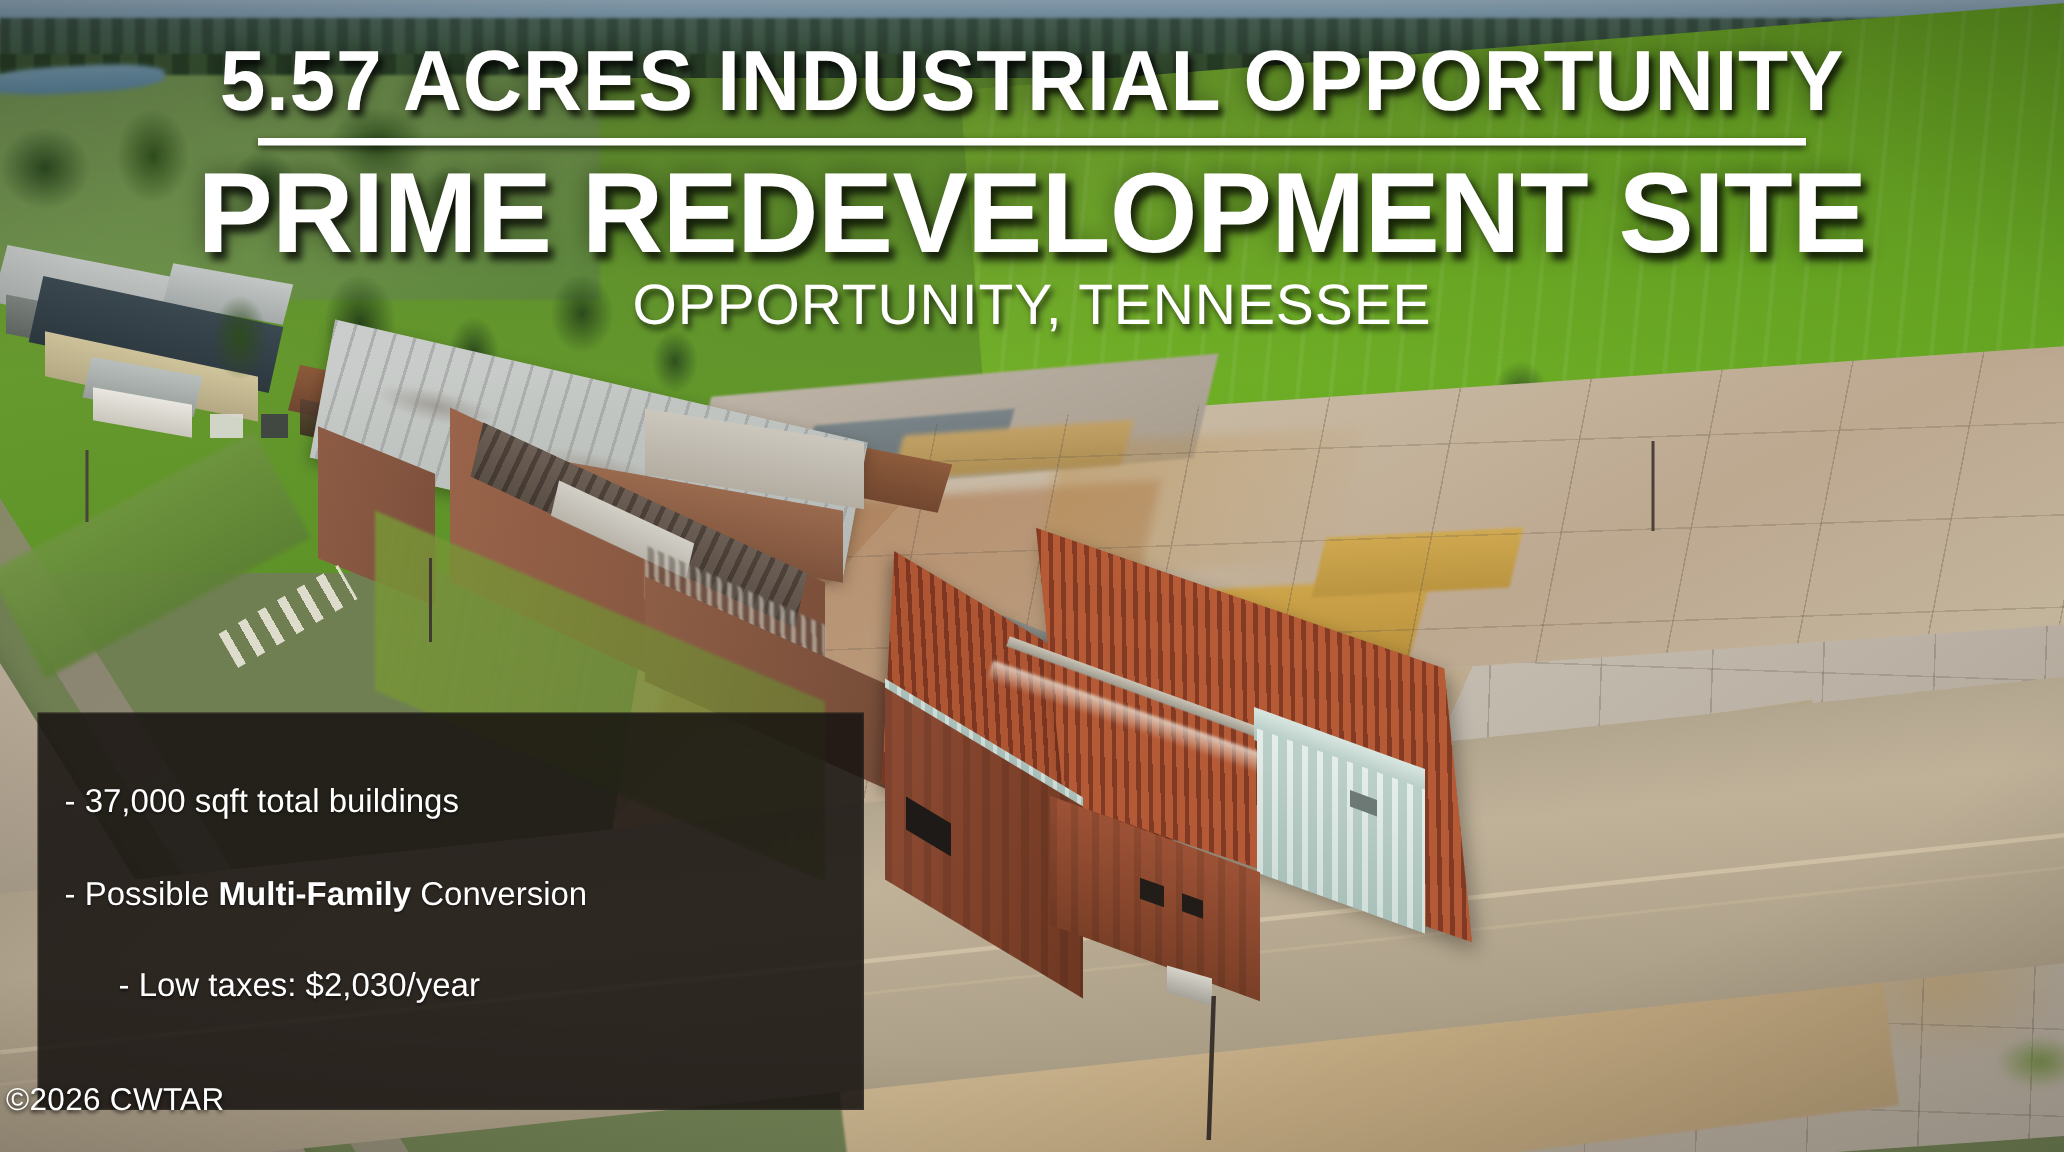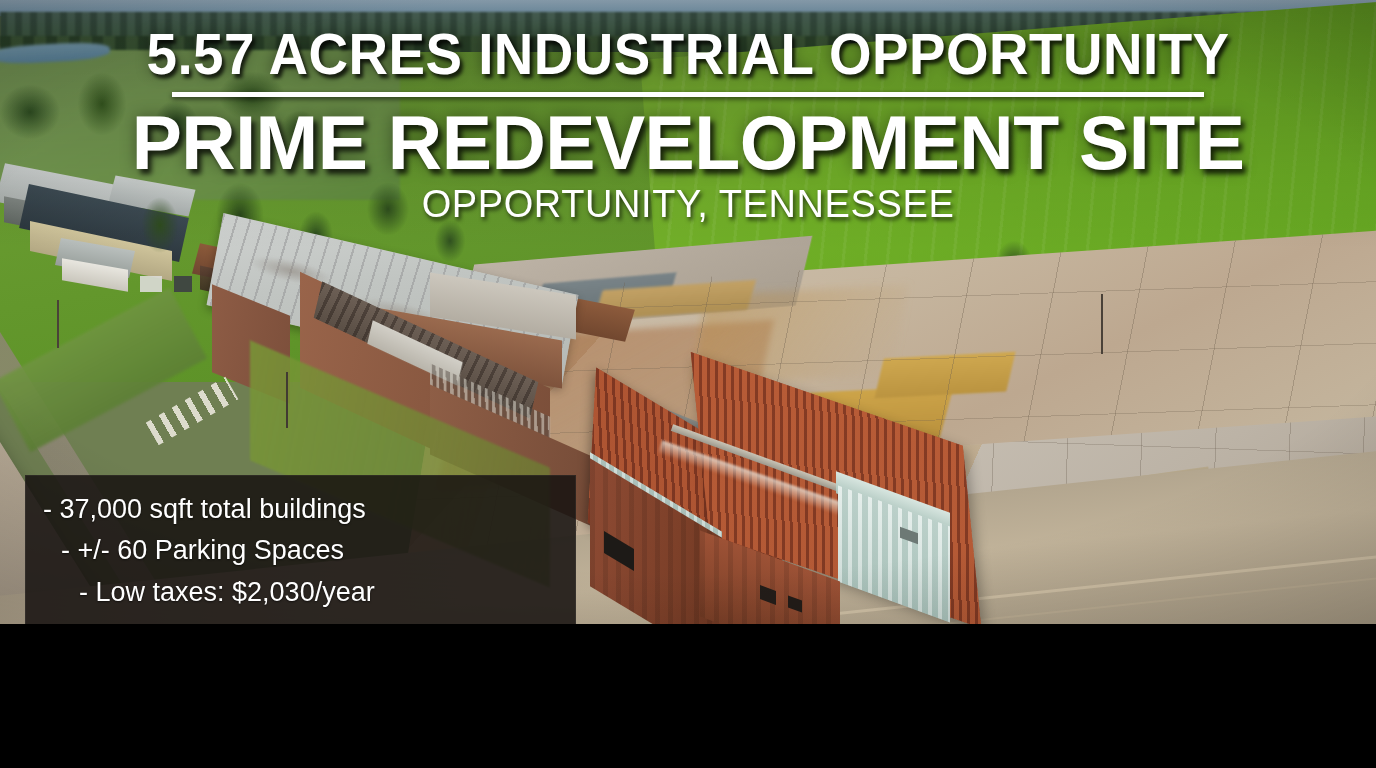--- a/index.html
+++ b/index.html
@@ -3,21 +3,21 @@
 <meta charset="utf-8">
 <style>
   html, body {
     margin: 0;
     padding: 0;
     background: #000;
   }
   #poster {
     position: relative;
     width: 1376px;
-    height: 624px;
+    height: 768px;
     overflow: hidden;
     font-family: "Liberation Sans", sans-serif;
     background: #6f7f52;
   }
 
   
   .photo { position: absolute; inset: 0; overflow: hidden; }
 
   
   .sky {
@@ -585,24 +585,25 @@
     width: 551px; height: 265px;
     background: rgba(24,20,17,.87);
     box-shadow: 0 0 0 1px rgba(255,255,255,.05) inset;
   }
   .facts-list {
     margin: 0; padding: 14px 0 0 18px;
     list-style: none;
   }
   .facts-list li {
     color: #ffffff;
-    font-size: 27px;
+    font-size: 22px;
     line-height: 1.53;
     white-space: nowrap;
     text-shadow: 0 1px 2px rgba(0,0,0,.6);
+    margin-top: 28px;
   }
   .facts-list li.indent { padding-left: 18px; }
   .facts-list li.indent2 { padding-left: 36px; }
   .facts-list b { font-weight: bold; }
 
   .copyright {
     position: absolute;
     left: 4px; top: 722px;
     color: #ffffff;
     font-size: 21px;
@@ -718,20 +719,20 @@
   <div class="headline-block">
     <div class="eyebrow">5.57 ACRES INDUSTRIAL OPPORTUNITY</div>
     <div class="rule"></div>
     <div class="title">PRIME REDEVELOPMENT SITE</div>
     <div class="subtitle">OPPORTUNITY, TENNESSEE</div>
   </div>
 
   <div class="facts-panel">
     <ul class="facts-list">
       <li>- 37,000 sqft total buildings</li>
-      <li class="indent">- +/- 60 Parking Spaces</li>
+      <li><span>- Possible </span><b>Multi-Family</b><span> Conversion</span></li>
       <li class="indent2">- Low taxes: $2,030/year</li>
     </ul>
   </div>
 
   <div class="copyright">©2026 CWTAR</div>
 
 </div>
 
 </body></html>

